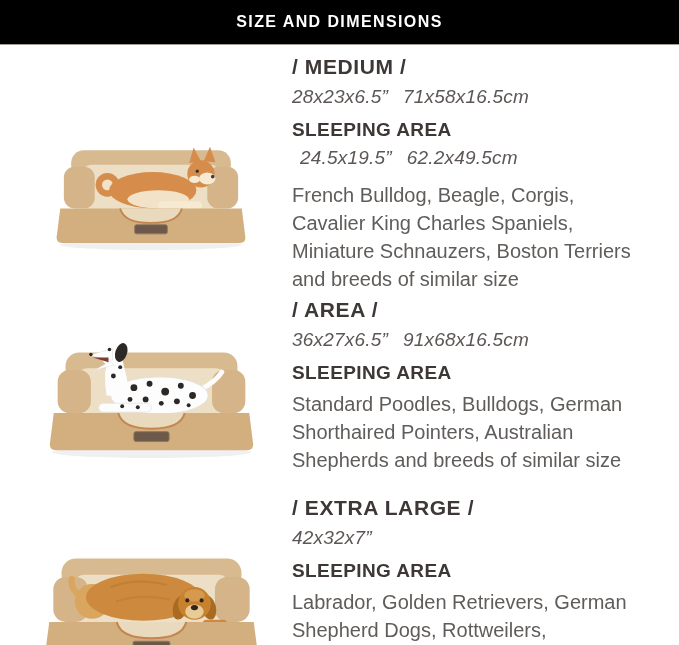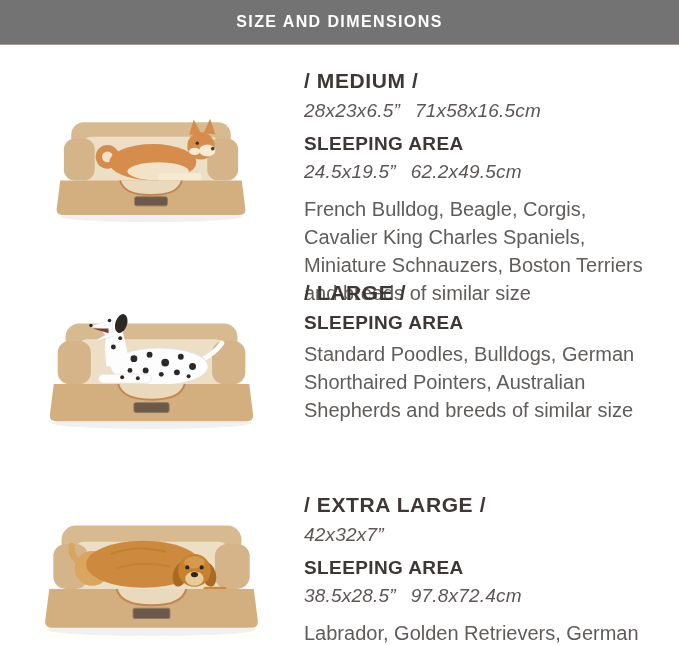--- a/index.html
+++ b/index.html
@@ -5,36 +5,35 @@
   html,body { margin:0; padding:0; background:#ffffff; }
   .page {
     position:relative;
     width:679px; height:645px;
     background:#ffffff;
     overflow:hidden;
     font-family:"Liberation Sans", sans-serif;
   }
   .header {
     height:44px;
-    background:#737373;
+    background:#000000;
     display:flex; align-items:center; justify-content:center;
     border-bottom:1px solid #a59c99;
   }
   .header-title {
     color:#ffffff;
     font-size:16px;
     font-weight:bold;
     letter-spacing:1.4px;
   }
   .sections { padding-top:22px; }
   .row {
     display:flex;
-    align-items:flex-start;
+    align-items:center;
     height:212px;
-    gap:12px;
   }
   .row-image {
     width:292px;
     flex:0 0 292px;
     display:flex;
     justify-content:center;
     padding-left:10px;
     box-sizing:border-box;
   }
   .row-image svg { display:block; }
@@ -61,21 +60,21 @@
     gap:15px;
     letter-spacing:0.2px;
   }
   .sleep-label {
     margin:0 0 6px 0;
     font-size:19px;
     font-weight:bold;
     letter-spacing:0.4px;
     color:#3D3735;
   }
-  .dims.sleep { margin-bottom:12px; }
+  .dims.sleep { margin-bottom:12px;margin-left:8px; }
   .breeds {
     margin:0;
     font-size:20px;
     line-height:1.4;
     color:#5F5C5A;
     max-width:352px;
   }
 </style>
 </head>
 <body>
@@ -172,21 +171,25 @@
                 <circle cx="78" cy="37" r="2"></circle>
             </g>
           </g>
           <path d="M10,84 L210,84 L214,116 Q214,122 208,122 L12,122 Q6,122 6,116 Z" fill="#D3AE7E"></path>
           <path d="M76,84 Q80,100 110,100 Q140,100 144,84 Z" fill="#E9DABD"></path>
           <path d="M76,84 Q80,100 110,100 Q140,100 144,84" fill="none" stroke="#C5854F" stroke-width="2"></path>
           <rect x="92" y="103" width="36" height="10" rx="2" fill="#6D594A" stroke="#8D7760" stroke-width="1"></rect>
         </svg>
       </div>
       <div class="row-text">
-        <h2 class="sec-name">/ LARGE /</h2>
+        <h2 class="sec-name">/ AREA /</h2>
+        <p class="dims">
+          <span>36x27x6.5”</span>
+          <span>91x68x16.5cm</span>
+        </p>
         <h3 class="sleep-label">SLEEPING AREA</h3>
         <p class="breeds">Standard Poodles, Bulldogs, German Shorthaired Pointers, Australian Shepherds and breeds of similar size</p>
       </div>
     </section>
 
     <section class="row row-3">
       <div class="row-image">
         <svg width="225" height="133" viewBox="0 0 220 130" role="img">
           <ellipse cx="110" cy="122" rx="102" ry="6" fill="#000000" opacity="0.06"></ellipse>
           <rect x="22" y="20" width="176" height="30" rx="14" fill="#D8BA91"></rect>
@@ -216,22 +219,18 @@
           <path d="M76,82 Q80,98 110,98 Q140,98 144,82" fill="none" stroke="#C5854F" stroke-width="2"></path>
           <rect x="92" y="101" width="36" height="10" rx="2" fill="#6D594A" stroke="#8D7760" stroke-width="1"></rect>
         </svg>
       </div>
       <div class="row-text">
         <h2 class="sec-name">/ EXTRA LARGE /</h2>
         <p class="dims">
           <span>42x32x7”</span>
         </p>
         <h3 class="sleep-label">SLEEPING AREA</h3>
-        <p class="dims sleep">
-          <span>38.5x28.5”</span>
-          <span>97.8x72.4cm</span>
-        </p>
         <p class="breeds">Labrador, Golden Retrievers, German Shepherd Dogs, Rottweilers, Doberman Pinschers, Boxers and breeds of similar size</p>
       </div>
     </section>
 
   </div>
 </div>
 
 </body></html>

